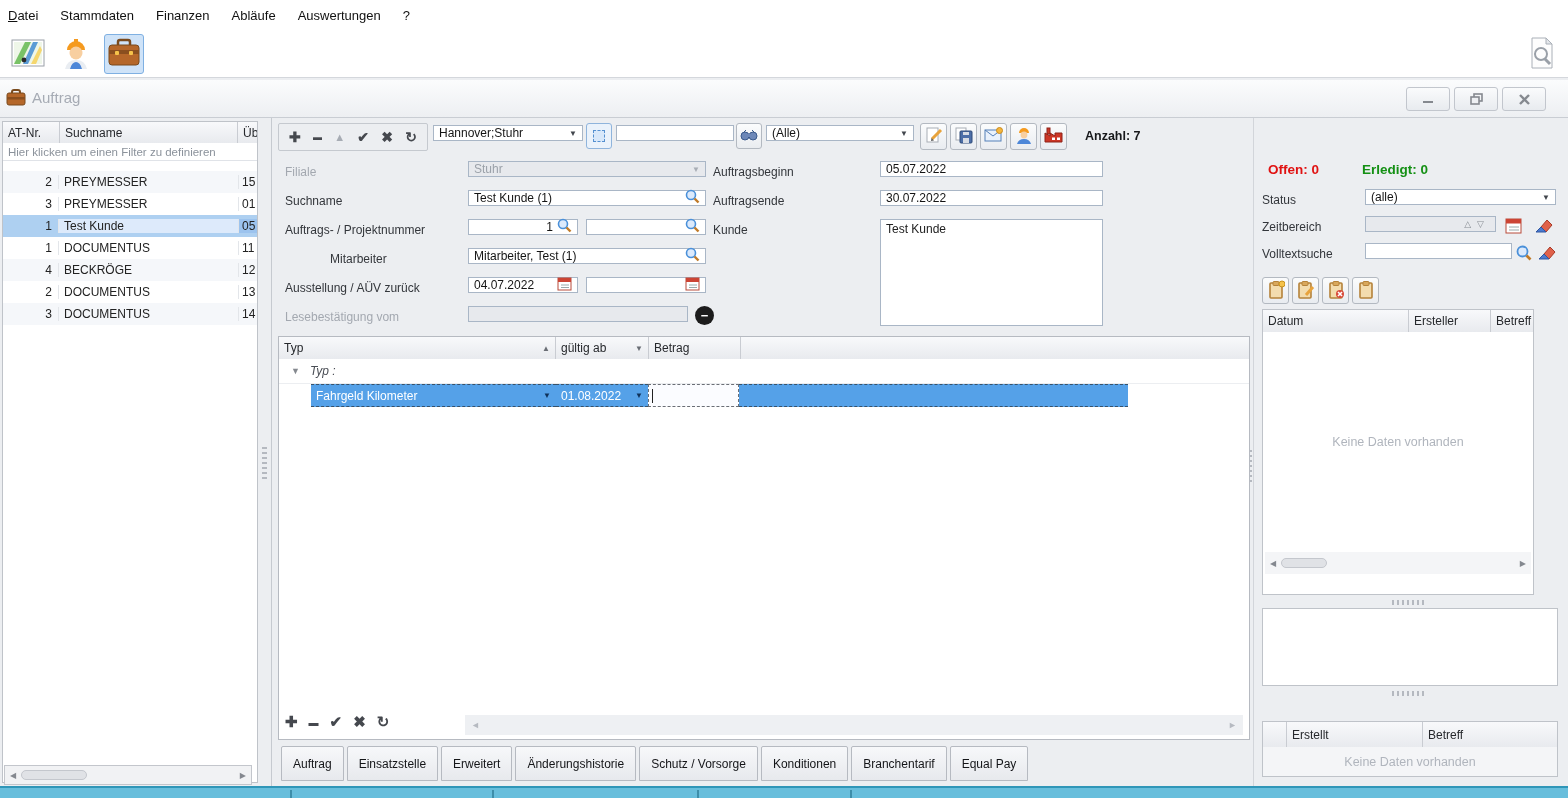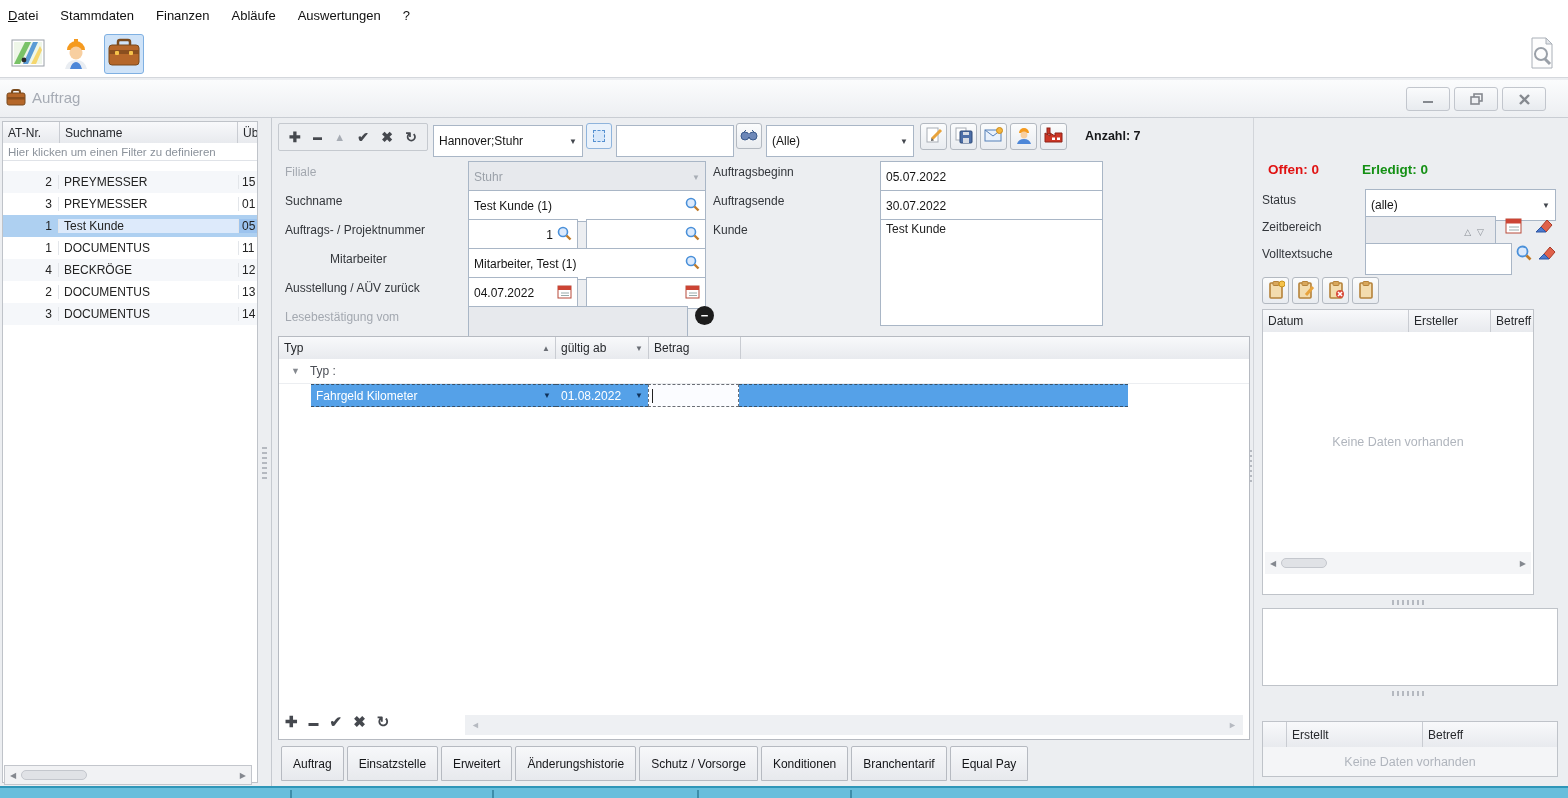--- a/index.html
+++ b/index.html
@@ -16,21 +16,21 @@
   .bigbtn.active { background:#cfe3f8; border:1px solid #7fb0e2; }
 
   
   .titlebar { left:0; top:80px; width:1568px; height:38px; background:linear-gradient(#fbfcfd,#edeff2); border-bottom:1px solid #c9cdd3; }
   .wintitle { position:absolute; left:32px; top:9px; font-size:15px; color:#a6abb4; }
   .winbtn { position:absolute; top:7px; width:44px; height:24px; border:1px solid #c2c6cd; border-radius:3px; background:linear-gradient(#fafbfc,#e8ebef); display:flex; align-items:center; justify-content:center; color:#8b9099; font-weight:bold; }
 
   
   .lbl { font-size:12px; color:#33363b; line-height:22px; white-space:nowrap; }
   .lbl.dis { color:#a3a8b0; }
-  .fld { height:32px; background:#fff; border:1px solid #a9b6c6; display:flex; align-items:center; padding:0 5px; font-size:12px; color:#141414; }
+  .fld { height:16px; background:#fff; border:1px solid #a9b6c6; display:flex; align-items:center; padding:0 5px; font-size:12px; color:#141414; }
   .fld.dis { background:#e7e9ed; color:#9ba1a9; }
   .ddarrow { margin-left:auto; font-size:8px; color:#42464d; }
   .tbtn { border:1px solid #b3b9c1; border-radius:3px; background:linear-gradient(#fbfcfd,#e9ecf0); display:flex; align-items:center; justify-content:center; }
 
   
   .hcell { background:linear-gradient(#f8f9fb,#e8eaee); border-right:1px solid #c9ccd2; font-size:12px; color:#26282c; display:flex; align-items:center; padding:0 5px; height:100%; white-space:nowrap; overflow:hidden; }
 
   
   .ltable { left:2px; top:121px; width:256px; height:662px; background:#fff; border:1px solid #bfc3c9; }
   .lt-row { display:flex; height:22px; align-items:center; font-size:12px; }
@@ -373,21 +373,21 @@
     <div class="hcell" style="width:93px;">
       <span>gültig ab</span>
       <span style="margin-left:auto; font-size:8px; color:#6a6e75;">▼</span>
     </div>
     <div class="hcell" style="width:92px;">Betrag</div>
     <div class="hcell" style="flex:1; border-right:none;"></div>
   </div>
 
   <div style="display:flex; align-items:center; height:25px; border-bottom:1px solid #eceef1;">
     <span style="margin-left:12px; font-size:9px; color:#85898f;">▼</span>
-    <span style="margin-left:10px; color:#4a4e55;">Typ :</span>
+    <span style="margin-left:10px; color:#4a4e55;font-style:italic;">Typ :</span>
   </div>
 
   <div style="display:flex; height:23px;">
     <div style="width:32px;"></div>
     <div class="bluecell" style="width:245px;">
       <span>Fahrgeld Kilometer</span>
       <span style="margin-left:auto; font-size:8px; color:#10325a;">▼</span>
     </div>
     <div class="bluecell" style="width:92px;align-items:center;">
       <span>01.08.2022</span>

